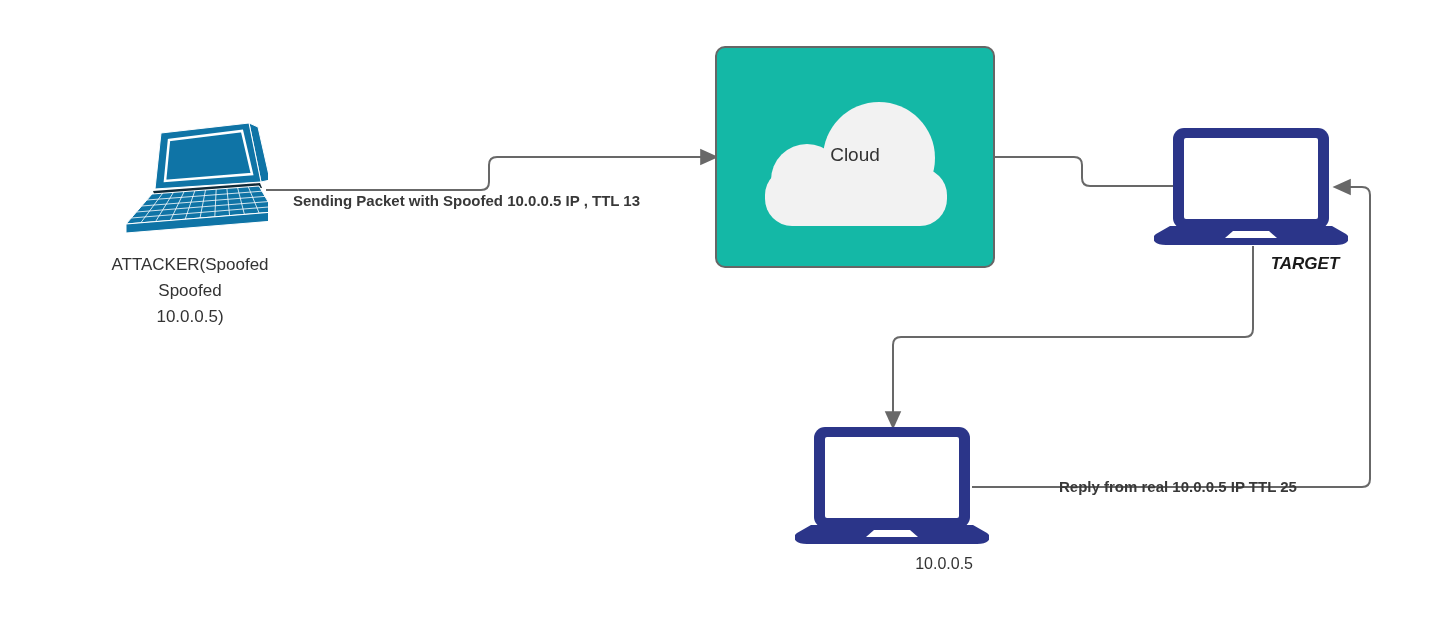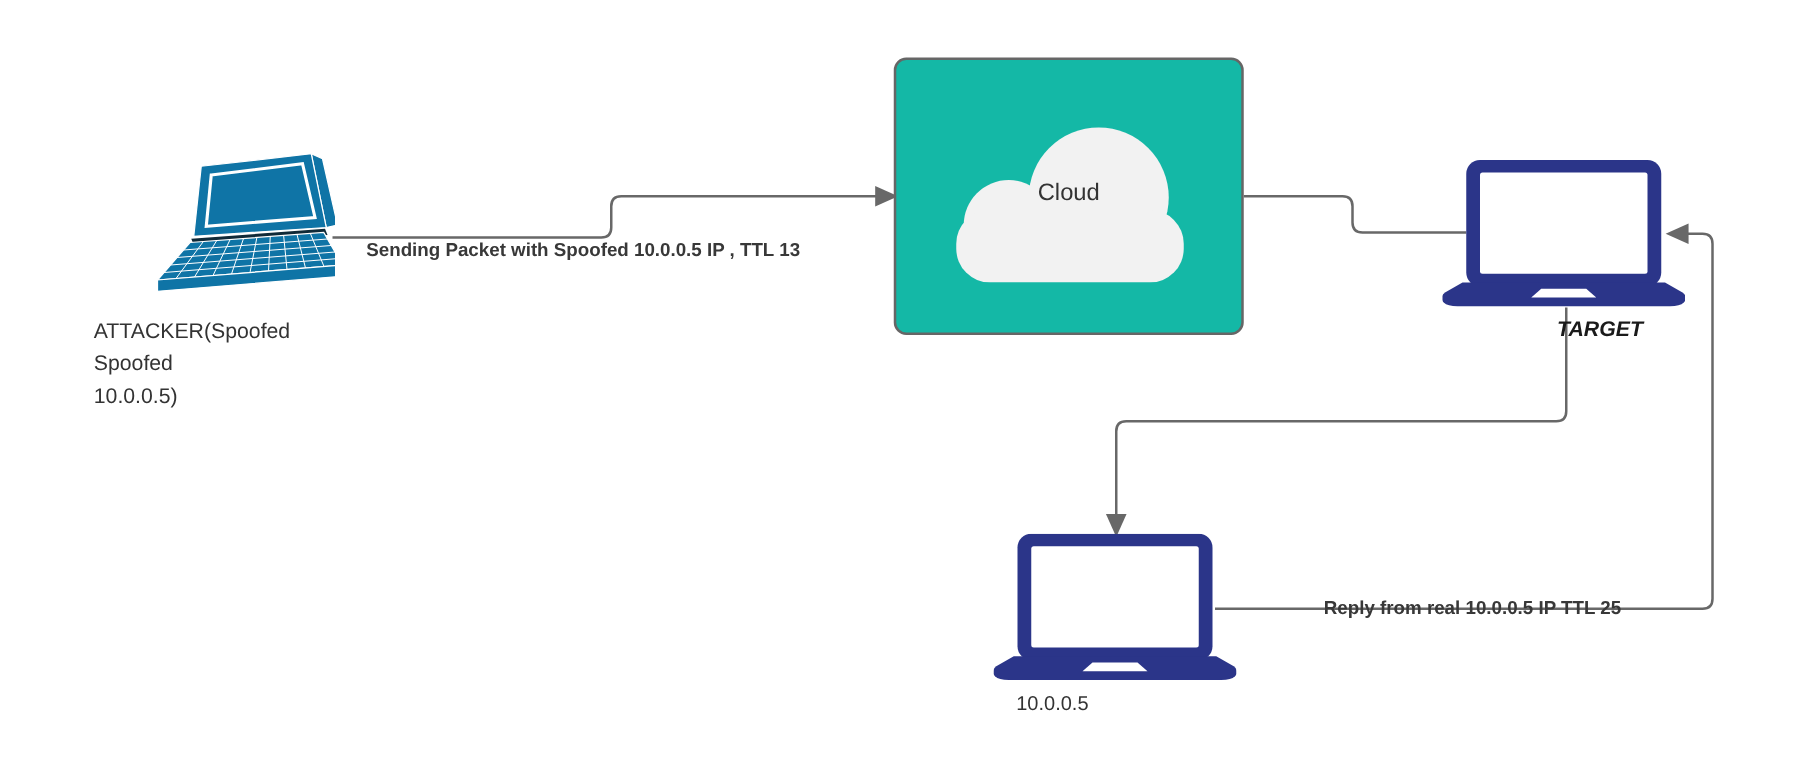--- a/index.html
+++ b/index.html
@@ -36,54 +36,54 @@
     font-size: 15px;
     font-weight: bold;
     color: var(--edge-label);
     line-height: 18px;
     white-space: nowrap;
   }
   .node-label {
     position: absolute;
     font-size: 17px;
     color: var(--node-label);
-    text-align: left;
+    text-align: center;
     line-height: 26px;
   }
   #cloud-box {
     position: absolute;
     left: 715px; top: 46px;
     width: 280px; height: 222px;
     box-sizing: border-box;
     border: 2px solid var(--box-border);
     border-radius: 10px;
     background: #14b8a6;
   }
   #cloud-label {
     position: absolute;
     left: 0; top: 96px; width: 100%;
     text-align: center;
     font-size: 19px;
     color: var(--node-label);
   }
   #target-label {
     position: absolute;
-    left: 1200px; top: 254px; width: 160px;
+    left: 1225px; top: 254px; width: 160px;
     font-size: 17px;
     font-weight: bold;
     font-style: italic;
     color: #1a1a1a;
     text-align: center;
   }
   #real-host-label {
     position: absolute;
     left: 813px; top: 555px; width: 160px;
     font-size: 16px;
     color: var(--node-label);
-    text-align: left;
+    text-align: right;
   }
 </style>
 </head>
 <body>
 
 <div id="canvas" style="background: rgb(255, 255, 255);">
 
   <svg id="connector-layer">
     <defs>
       <marker id="arrow" viewBox="0 0 12 12" refX="2" refY="6" markerWidth="11" markerHeight="11" orient="auto">

